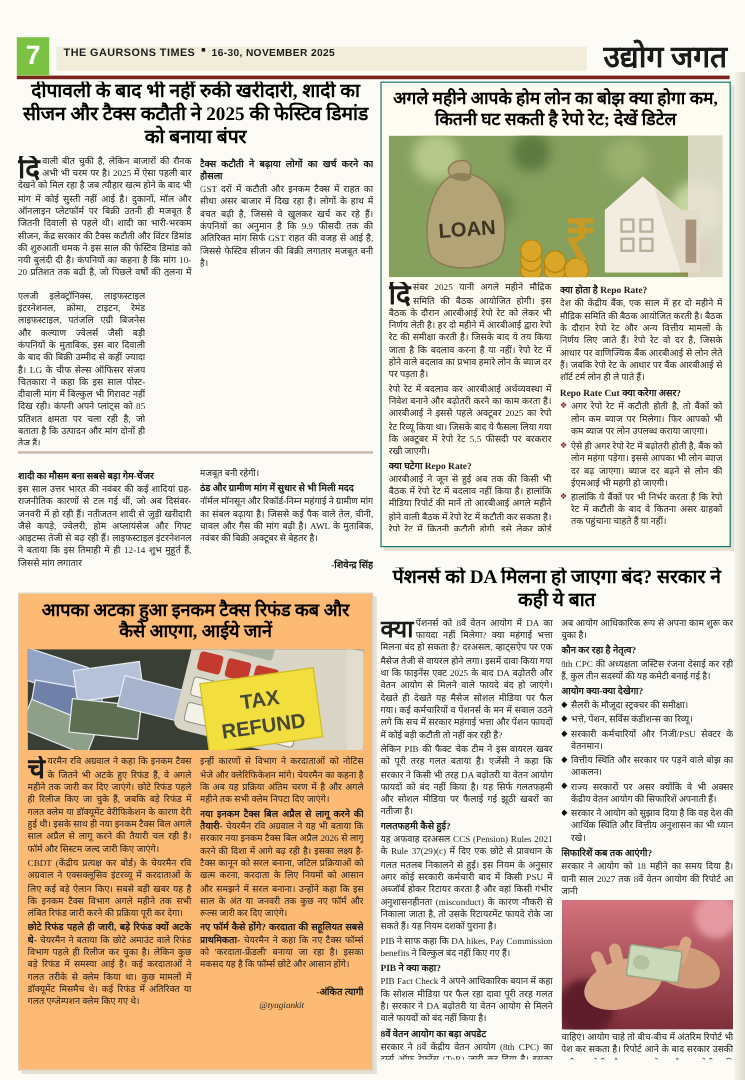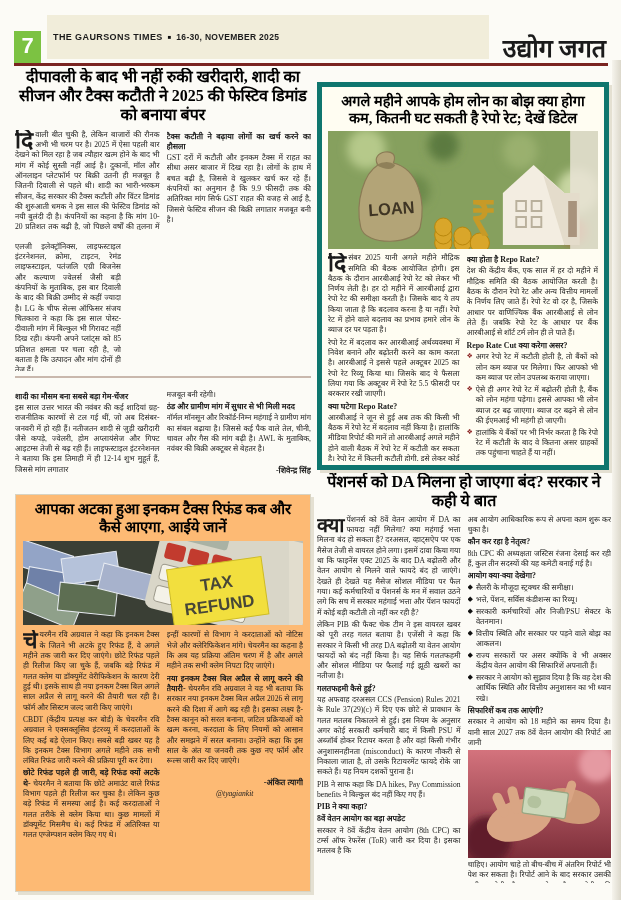--- a/index.html
+++ b/index.html
@@ -5,22 +5,22 @@
   html,body{margin:0;padding:0;}
   body{width:621px;height:900px;background:#ffffff;overflow:hidden;}
   .page{position:relative;width:621px;height:900px;background:#fcfbf6;
         font-family:"Liberation Serif", serif;color:#1b1b1b;}
   
   .hdr{position:absolute;left:14px;top:27px;width:594px;height:36px;
        border-bottom:3px solid #7a2420;display:flex;align-items:flex-end;}
   .pagenum{width:27px;height:32px;background:#7cc242;color:#fff;
            font:bold 22px/30px "Liberation Sans",sans-serif;text-align:center;
            margin-right:6px;}
-  .mast-band{flex:1;background:#f1edda;height:20px;display:flex;align-items:center;
-             padding:12px 6px;margin-bottom:4px;}
+  .mast-band{flex:1;background:#f1edda;height:20px;display:flex;
+             padding:0 6px;margin-bottom:4px;}
   .mast-title{font:bold 9px "Liberation Sans",sans-serif;letter-spacing:.4px;}
   .mast-sq{font-size:6px;margin:0 5px;color:#111;}
   .mast-date{font:bold 8.5px "Liberation Sans",sans-serif;letter-spacing:.3px;}
   .section-title{font-weight:bold;font-size:25px;line-height:1;padding:0 2px 2px 14px;
                  white-space:nowrap;}
   .edge-strip{position:absolute;right:0;top:60px;width:9px;height:840px;
               background:linear-gradient(to right,#f6f4ed,#dcd8cb);}
   
   .headline{font-weight:bold;text-align:center;line-height:1.18;color:#000;}
   .bt{font-size:7.6px;line-height:1.36;text-align:justify;}
@@ -35,22 +35,22 @@
   .bl2{color:#111;font-size:7px;line-height:1.4;}
   
   #art-festive{position:absolute;left:15px;top:68px;width:296px;height:420px;overflow:hidden;}
   #art-festive .headline{font-size:16px;margin-bottom:5px;}
   .a1-rowA{display:flex;gap:7px;height:100px;overflow:hidden;}
   .a1-rowB{display:flex;gap:5px;height:136px;margin:12px 0;flex-direction:column;}
   .a1-narrow{width:106px;overflow:hidden;}
   .a1-photo{flex:1;border:1px solid #c9b8ad;}
   .a1-rowC{display:flex;gap:7px;height:112px;overflow:hidden;}
   
-  #art-repo{position:absolute;left:317px;top:82px;width:292px;height:388px;
-            background:#fffdf2;border:5px solid #0f766e;box-shadow:3px 3px 0 #e4e0d2;
+  #art-repo{position:absolute;left:317px;top:68px;width:292px;height:388px;
+            background:#fffdf2;border:1px solid #0f766e;box-shadow:3px 3px 0 #e4e0d2;
             padding:5px 6px;box-sizing:border-box;overflow:hidden;}
   #art-repo .headline{font-size:14.5px;margin:1px 0 4px 0;}
   .a2-photo{width:100%;height:118px;display:block;}
   .a2-body{display:flex;gap:7px;height:208px;margin-top:4px;overflow:hidden;}
   
   #art-refund{position:absolute;left:15px;top:494px;width:296px;height:398px;
               background:#fdba74;border:1px solid #d8d3c2;box-shadow:3px 3px 0 #e4e0d2;
               padding:6px 7px;box-sizing:border-box;overflow:hidden;}
   #art-refund .headline{font-size:15px;margin-bottom:5px;}
   .a3-photo{width:100%;height:84px;display:block;}
@@ -270,36 +270,38 @@
     </svg>
     <div class="a3-body">
       <div class="col bt">
         <p><span class="dcap">चे</span><span>यरमैन रवि अग्रवाल ने कहा कि इनकम टैक्स के जितने भी अटके हुए रिफंड हैं, वे अगले महीने तक जारी कर दिए जाएंगे। छोटे रिफंड पहले ही रिलीज किए जा चुके हैं, जबकि बड़े रिफंड में गलत क्लेम या डॉक्यूमेंट वेरीफिकेशन के कारण देरी हुई थी। इसके साथ ही नया इनकम टैक्स बिल अगले साल अप्रैल से लागू करने की तैयारी चल रही है। फॉर्म और सिस्टम जल्द जारी किए जाएंगे।</span></p>
         <p>CBDT (केंद्रीय प्रत्यक्ष कर बोर्ड) के चेयरमैन रवि अग्रवाल ने एक्सक्लूसिव इंटरव्यू में करदाताओं के लिए कई बड़े ऐलान किए। सबसे बड़ी खबर यह है कि इनकम टैक्स विभाग अगले महीने तक सभी लंबित रिफंड जारी करने की प्रक्रिया पूरी कर देगा।</p>
         <p><span class="sub">छोटे रिफंड पहले ही जारी, बड़े रिफंड क्यों अटके थे-</span> <span>चेयरमैन ने बताया कि छोटे अमाउंट वाले रिफंड विभाग पहले ही रिलीज कर चुका है। लेकिन कुछ बड़े रिफंड में समस्या आई है। कई करदाताओं ने गलत तरीके से क्लेम किया था। कुछ मामलों में डॉक्यूमेंट मिसमैच थे। कई रिफंड में अतिरिक्त या गलत एग्जेम्पशन क्लेम किए गए थे।</span></p>
       </div>
       <div class="col bt">
         <p>इन्हीं कारणों से विभाग ने करदाताओं को नोटिस भेजे और क्लेरिफिकेशन मांगे। चेयरमैन का कहना है कि अब यह प्रक्रिया अंतिम चरण में है और अगले महीने तक सभी क्लेम निपटा दिए जाएंगे।</p>
         <p><span class="sub">नया इनकम टैक्स बिल अप्रैल से लागू करने की तैयारी-</span> <span>चेयरमैन रवि अग्रवाल ने यह भी बताया कि सरकार नया इनकम टैक्स बिल अप्रैल 2026 से लागू करने की दिशा में आगे बढ़ रही है। इसका लक्ष्य है- टैक्स कानून को सरल बनाना, जटिल प्रक्रियाओं को खत्म करना, करदाता के लिए नियमों को आसान और समझने में सरल बनाना। उन्होंने कहा कि इस साल के अंत या जनवरी तक कुछ नए फॉर्म और रूल्स जारी कर दिए जाएंगे।</span></p>
+        <p><span class="sub">नए फॉर्म कैसे होंगे? करदाता की सहूलियत सबसे प्राथमिकता-</span> <span>चेयरमैन ने कहा कि नए टैक्स फॉर्म्स को 'करदाता-फ्रेंडली' बनाया जा रहा है। इसका मकसद यह है कि फॉर्म्स छोटे और आसान होंगे।</span></p>
         <div class="byline">-अंकित त्यागी</div>
         <div class="credit">@tyagiankit</div>
       </div>
     </div>
   </section>
 
   <section id="art-pension">
     <div class="headline">पेंशनर्स को DA मिलना हो जाएगा बंद? सरकार ने कही ये बात</div>
     <div class="a4-body">
       <div class="col bt">
         <p><span class="dcap-big">क्या</span><span>पेंशनर्स को 8वें वेतन आयोग में DA का फायदा नहीं मिलेगा? क्या महंगाई भत्ता मिलना बंद हो सकता है? दरअसल, व्हाट्सऐप पर एक मैसेज तेजी से वायरल होने लगा। इसमें दावा किया गया था कि फाइनेंस एक्ट 2025 के बाद DA बढ़ोतरी और वेतन आयोग से मिलने वाले फायदे बंद हो जाएंगे। देखते ही देखते यह मैसेज सोशल मीडिया पर फैल गया। कई कर्मचारियों व पेंशनर्स के मन में सवाल उठने लगे कि सच में सरकार महंगाई भत्ता और पेंशन फायदों में कोई बड़ी कटौती तो नहीं कर रही है?</span></p>
         <p>लेकिन PIB की फैक्ट चेक टीम ने इस वायरल खबर को पूरी तरह गलत बताया है। एजेंसी ने कहा कि सरकार ने किसी भी तरह DA बढ़ोतरी या वेतन आयोग फायदों को बंद नहीं किया है। यह सिर्फ गलतफहमी और सोशल मीडिया पर फैलाई गई झूठी खबरों का नतीजा है।</p>
         <div class="sub">गलतफहमी कैसे हुई?</div>
         <p>यह अफवाह दरअसल CCS (Pension) Rules 2021 के Rule 37(29)(c) में दिए एक छोटे से प्रावधान के गलत मतलब निकालने से हुई। इस नियम के अनुसार अगर कोई सरकारी कर्मचारी बाद में किसी PSU में अब्जॉर्ब होकर रिटायर करता है और वहां किसी गंभीर अनुशासनहीनता (misconduct) के कारण नौकरी से निकाला जाता है, तो उसके रिटायरमेंट फायदे रोके जा सकते हैं। यह नियम दशकों पुराना है।</p>
         <p>PIB ने साफ कहा कि DA hikes, Pay Commission benefits ने बिल्कुल बंद नहीं किए गए हैं।</p>
         <div class="sub">PIB ने क्या कहा?</div>
+        <p>PIB Fact Check ने अपने आधिकारिक बयान में कहा कि सोशल मीडिया पर फैल रहा दावा पूरी तरह गलत है। सरकार ने DA बढ़ोतरी या वेतन आयोग से मिलने वाले फायदों को बंद नहीं किया है।</p>
         <div class="sub">8वें वेतन आयोग का बड़ा अपडेट</div>
         <p>सरकार ने 8वें केंद्रीय वेतन आयोग (8th CPC) का टर्म्स ऑफ रेफरेंस (ToR) जारी कर दिया है। इसका मतलब है कि</p>
       </div>
       <div class="col bt">
         <p>अब आयोग आधिकारिक रूप से अपना काम शुरू कर चुका है।</p>
         <div class="sub">कौन कर रहा है नेतृत्व?</div>
         <p>8th CPC की अध्यक्षता जस्टिस रंजना देसाई कर रही हैं, कुल तीन सदस्यों की यह कमेटी बनाई गई है।</p>
         <div class="sub">आयोग क्या-क्या देखेगा?</div>
         <div class="brow">
             <span class="bl2">◆</span>

